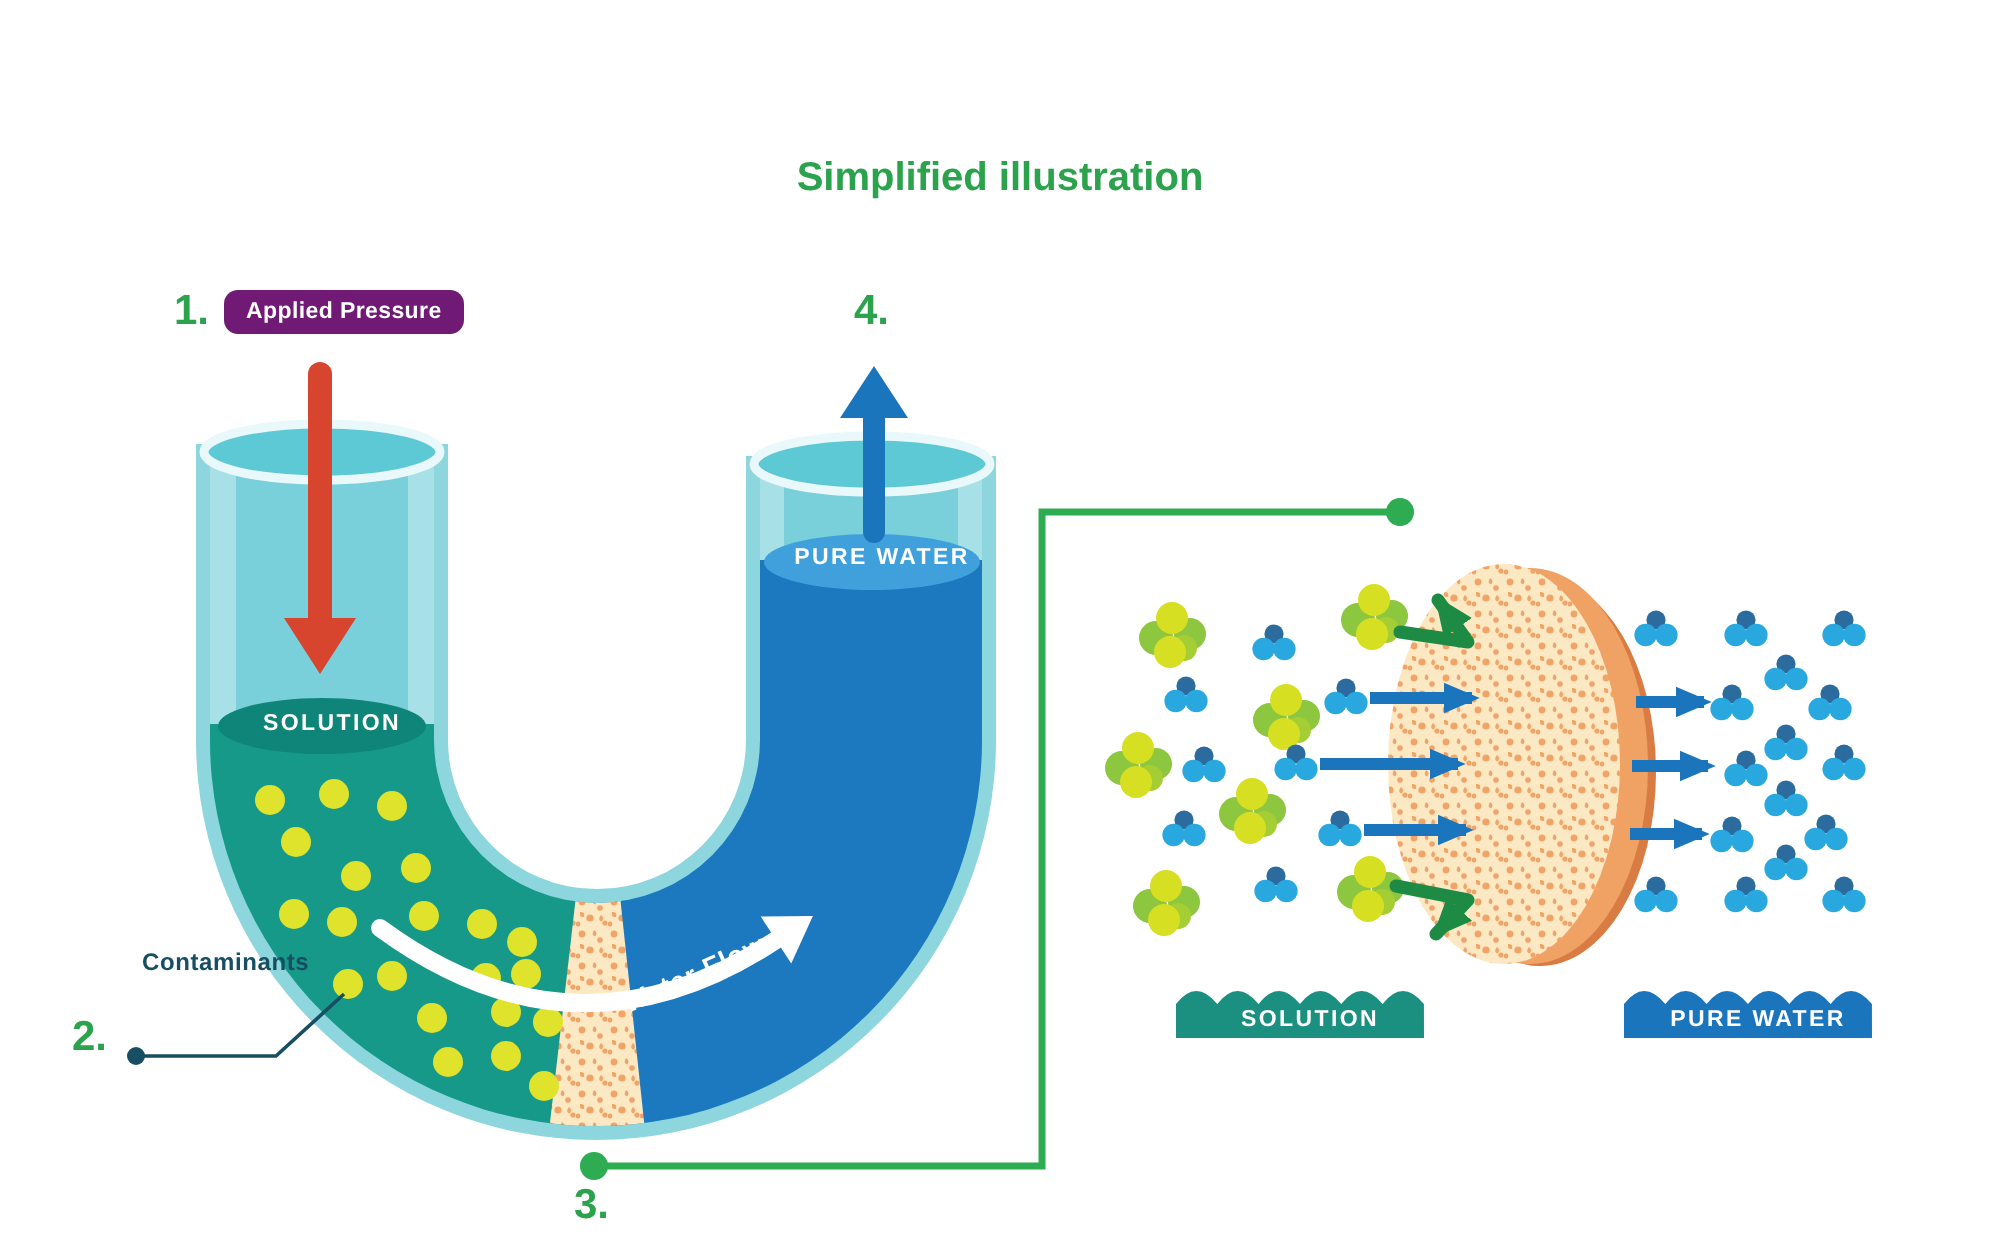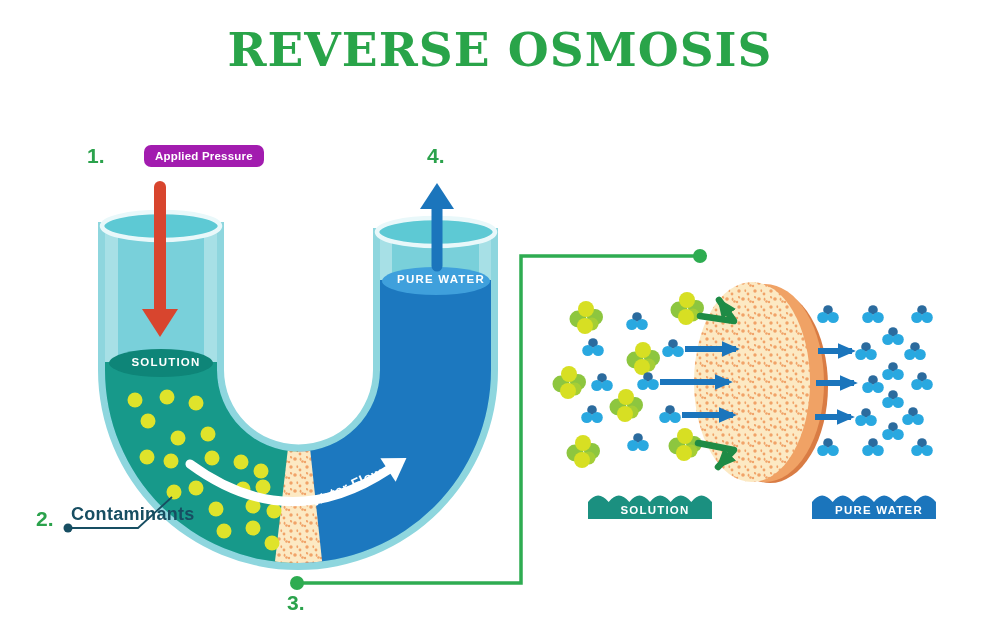--- a/index.html
+++ b/index.html
@@ -7,24 +7,24 @@
          font-family:"Liberation Sans",sans-serif;}
   #diagram-svg{position:absolute;left:0;top:0;}
   .lbl{position:absolute;white-space:nowrap;}
   .ctr{transform:translateX(-50%);text-align:center;}
   .title{top:22px;left:0;width:1000px;text-align:center;
          font-family:"DejaVu Serif",serif;font-weight:bold;font-size:47px;
          color:#29A449;letter-spacing:1px;}
   .subtitle{top:78px;left:0;width:1000px;text-align:center;
             font-weight:bold;font-size:20px;color:#2BA24C;}
   .step{color:#2BA24C;font-weight:bold;font-size:21px;}
-  .badge{left:112px;top:145px;background:#a21caf;color:#fff;font-weight:bold;
-         font-size:11.5px;padding:5px 11px;border-radius:7px;letter-spacing:.2px;margin-left:32px;}
+  .badge{left:112px;top:145px;background:#701a75;color:#fff;font-weight:bold;
+         font-size:11.5px;padding:5px 11px;border-radius:7px;letter-spacing:.2px;}
   .wlab{color:#fff;font-weight:bold;font-size:11.5px;letter-spacing:1.2px;padding-left:10px;}
-  .contam{left:71px;top:504px;color:#174E62;font-weight:bold;font-size:18px;letter-spacing:.3px;}
+  .contam{left:71px;top:474px;color:#174E62;font-weight:bold;font-size:12px;letter-spacing:.3px;}
   .memlab{left:761px;top:245px;color:#C2512F;font-weight:bold;font-size:12px;
           line-height:14px;letter-spacing:.6px;}
   .ro-lab{left:762px;top:484px;color:#2BA84A;font-weight:bold;font-size:15px;
           line-height:18px;letter-spacing:.5px;}
   .waterflow{left:347px;top:487px;transform:translate(-50%,-50%) rotate(-24deg);
              color:#fff;font-weight:bold;font-size:13.5px;letter-spacing:.5px;}
 </style>
 </head>
 <body>
 
@@ -201,21 +201,21 @@
     <g stroke="#1E8B45" stroke-width="6.5" fill="none" stroke-linejoin="round" stroke-linecap="round">
       <path d="M700,316 L734,321 L719,300" marker-end="url(#mg)"></path>
       <path d="M698,443 L734,450 L718,467" marker-end="url(#mg)"></path>
     </g>
 
     <path fill="#1B9080" d="M588,519 L588,502 q10,-13 20.66,0 q10,-13 20.66,0 q10,-13 20.66,0 q10,-13 20.66,0 q10,-13 20.66,0 q10,-13 20.66,0 L712,519 Z"></path>
     <path fill="#1B75BC" d="M812,519 L812,502 q10,-13 20.66,0 q10,-13 20.66,0 q10,-13 20.66,0 q10,-13 20.66,0 q10,-13 20.66,0 q10,-13 20.66,0 L936,519 Z"></path>
   </g>
 </svg>
 
-<div class="lbl title">REVERSE OSMOSIS</div>
+<div class="lbl subtitle">Simplified illustration</div>
 
 <div class="lbl step" style="left:87px;top:144px;">1.</div>
 <div class="lbl badge">Applied Pressure</div>
 <div class="lbl step" style="left:427px;top:144px;">4.</div>
 
 <div class="lbl wlab ctr" style="left:161px;top:356px;">SOLUTION</div>
 <div class="lbl wlab ctr" style="left:436px;top:273px;">PURE WATER</div>
 <div class="lbl waterflow">Water Flow</div>
 
 <div class="lbl step" style="left:36px;top:507px;">2.</div>

